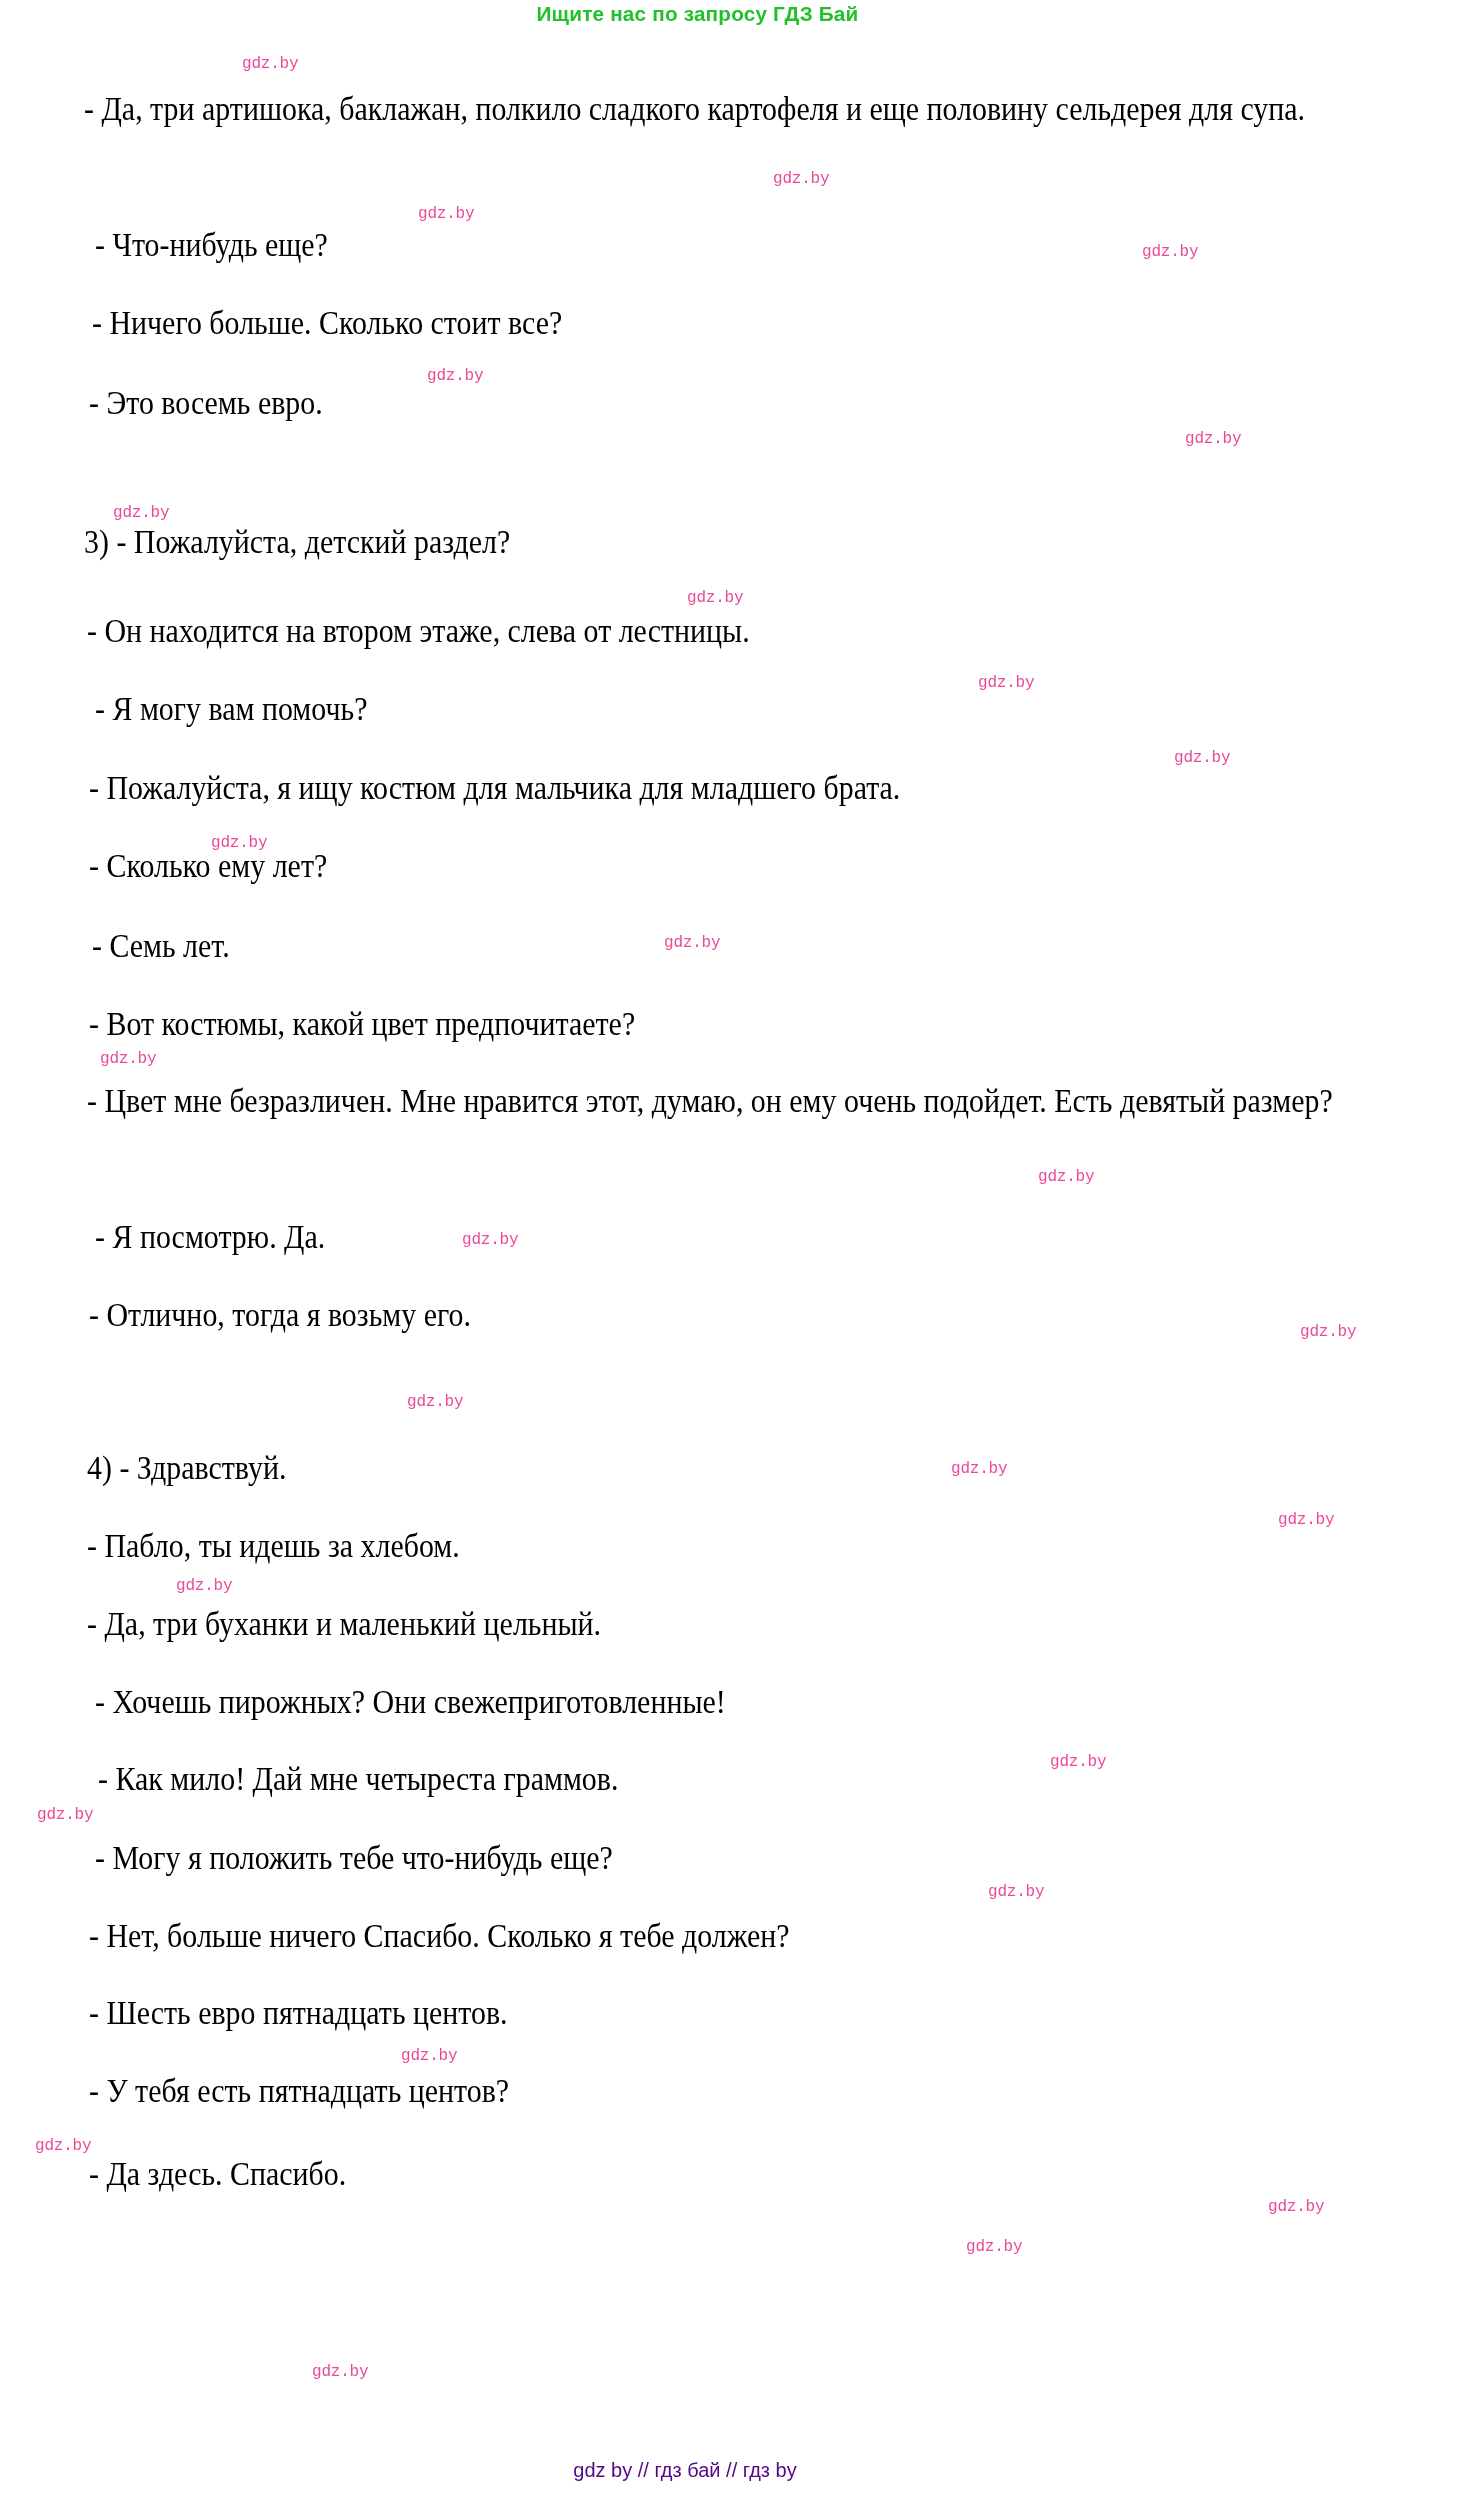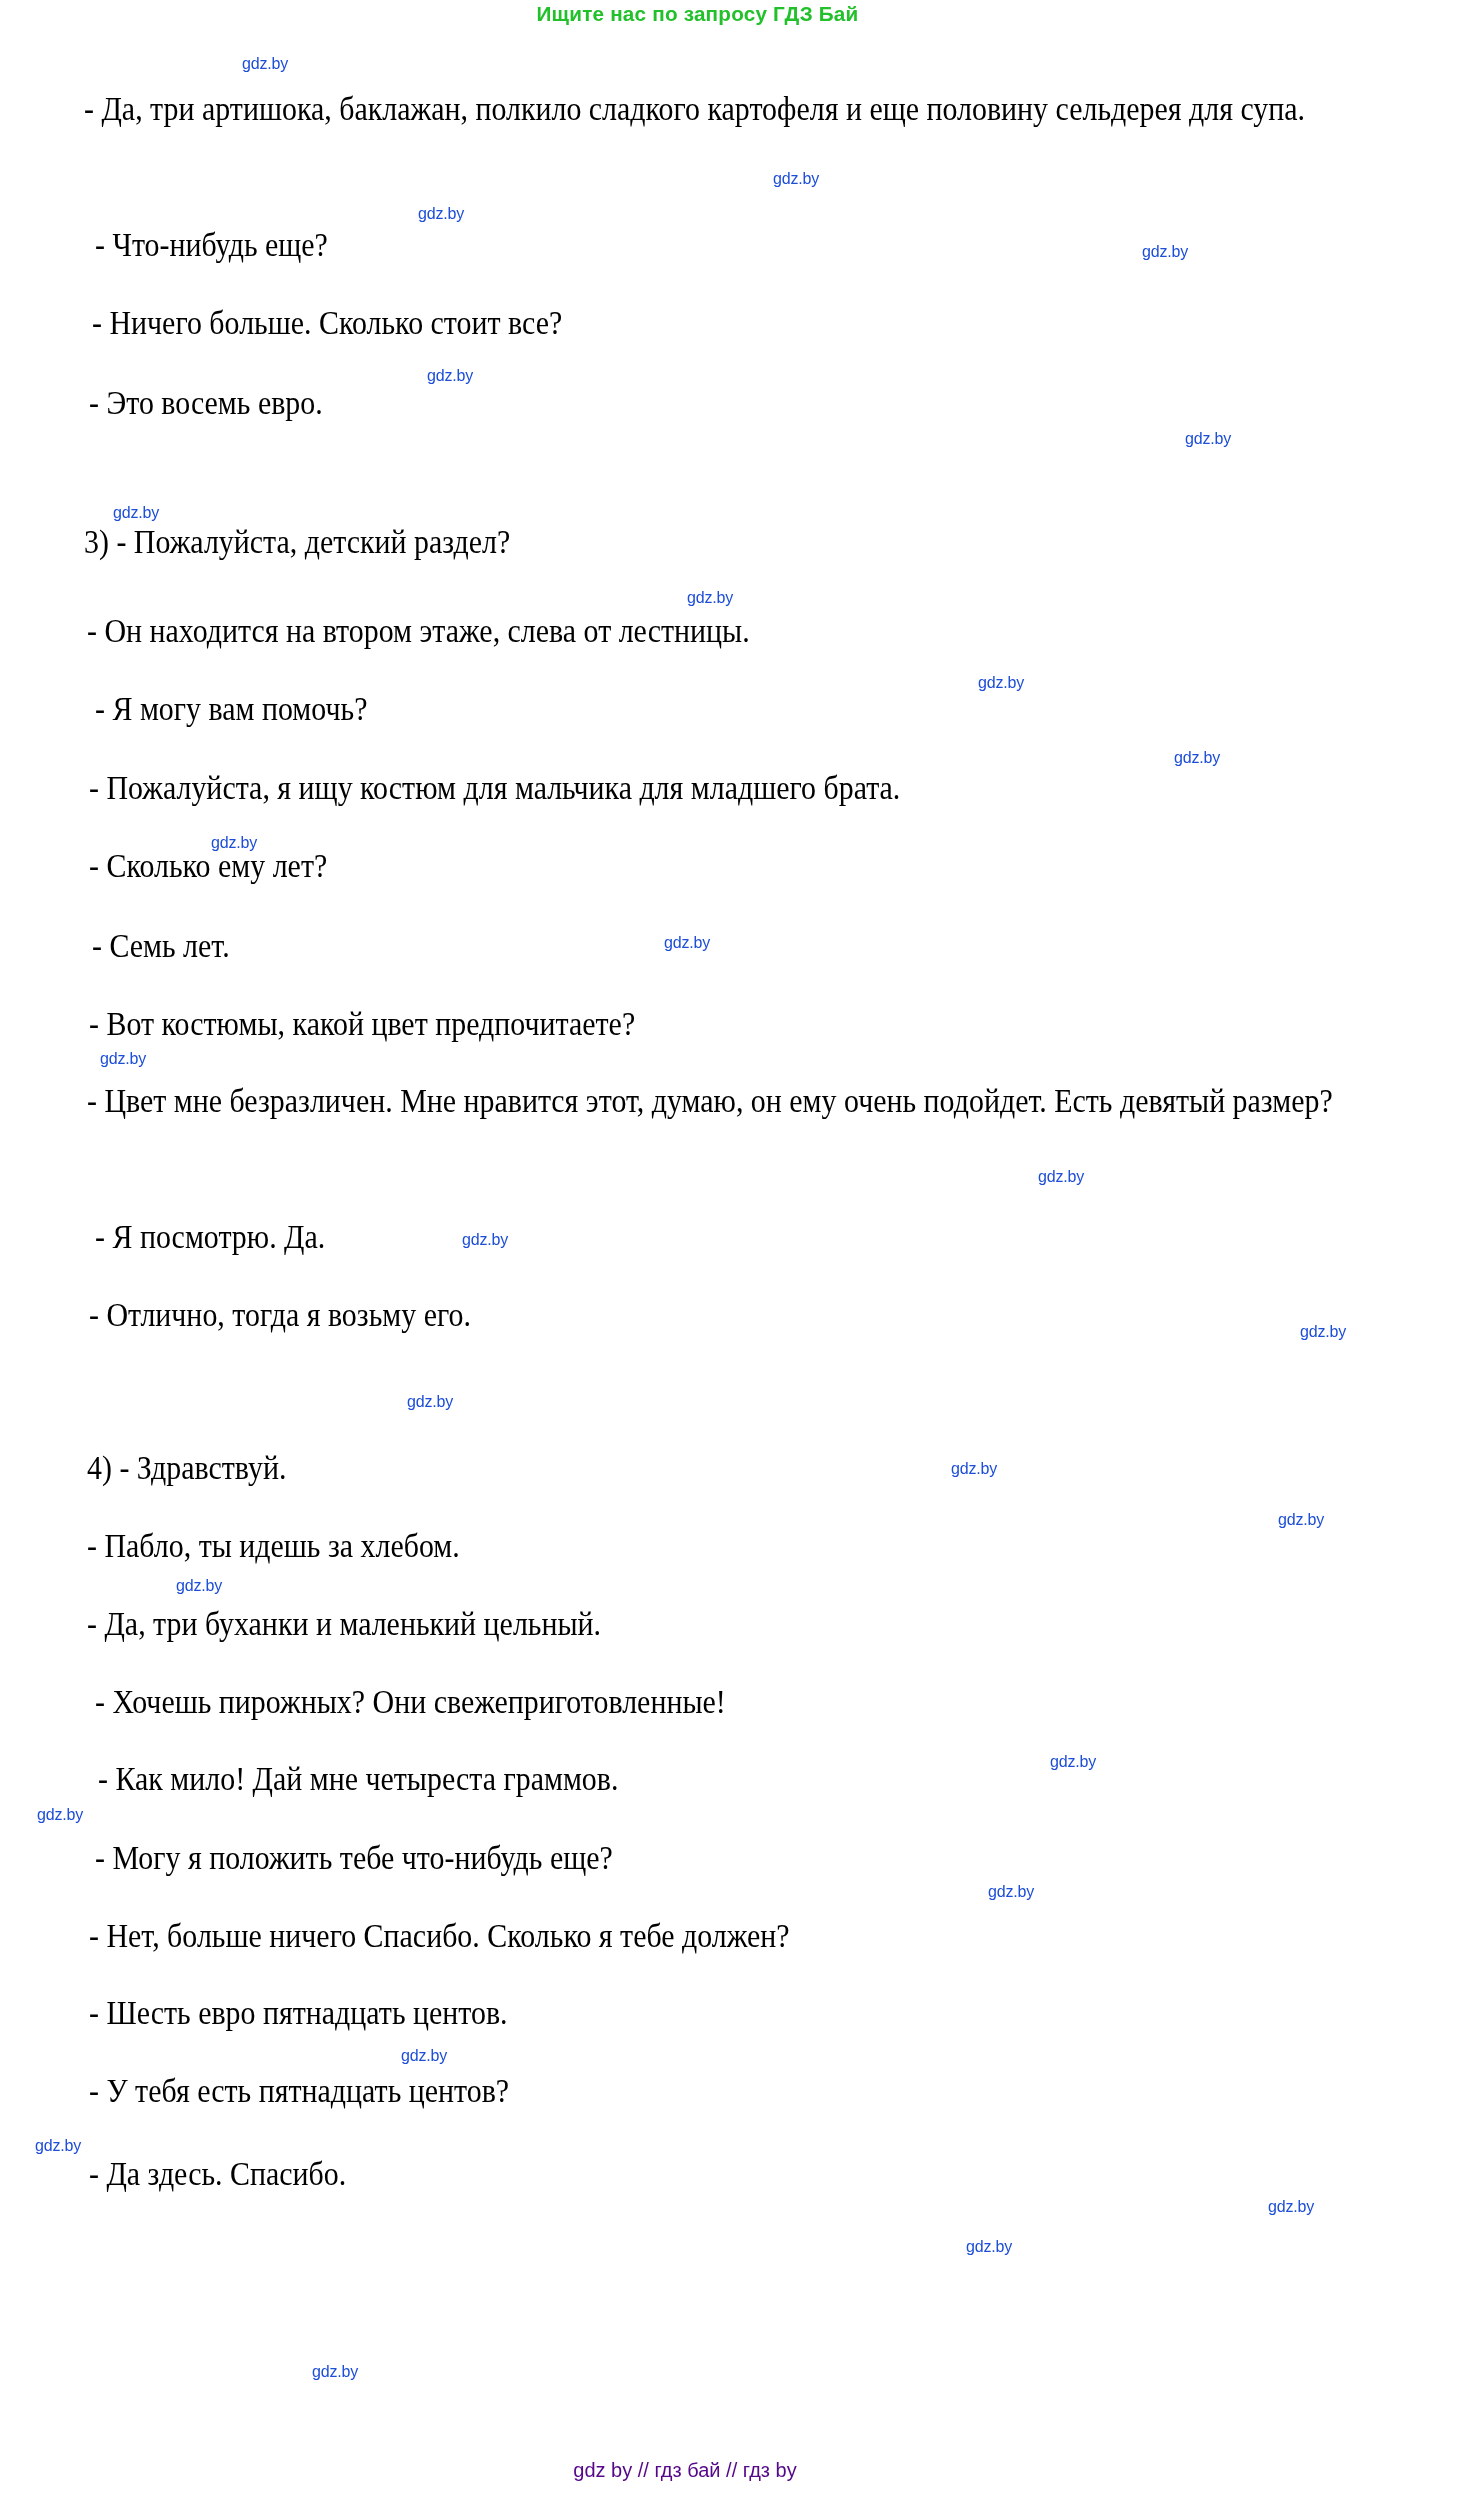--- a/index.html
+++ b/index.html
@@ -50,23 +50,23 @@
     white-space: pre;
   }
   .line.wrap {
     white-space: normal;
     width: 1454px;
   }
 
   
   .wm {
     position: absolute;
-    font-family: Liberation Sans, sans-serif;
+    font-family: Liberation Mono, monospace;
     font-size: 16px;
-    color: #1d4ed8;
+    color: #ec4899;
     white-space: nowrap;
     letter-spacing: -0.2px;
   }
 
   
   #footer-links {
     position: absolute;
     left: 0;
     top: 2459px;
     width: 1370px;

